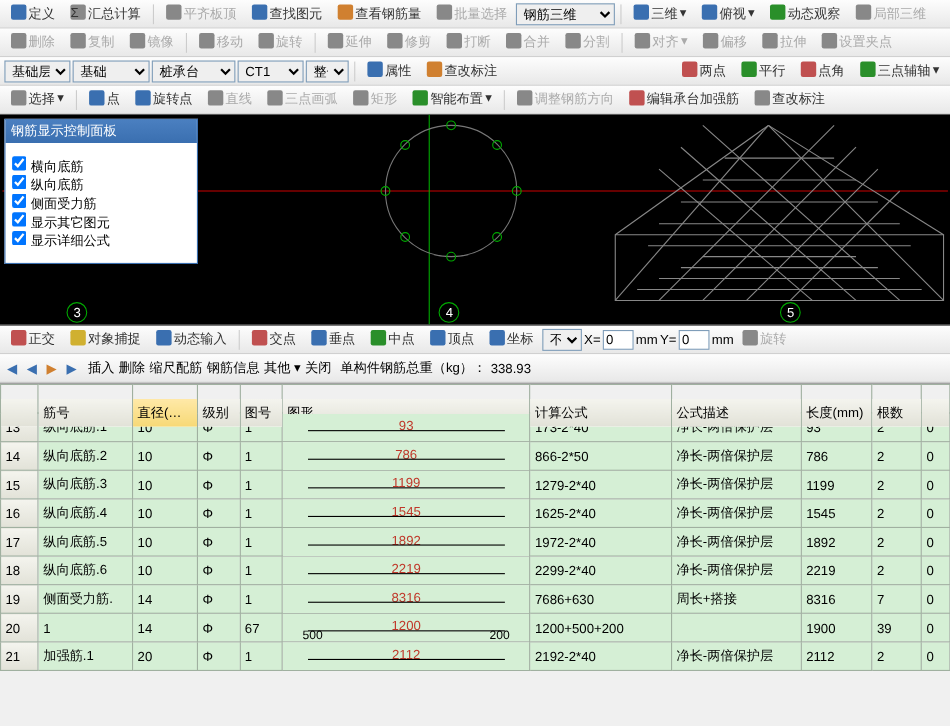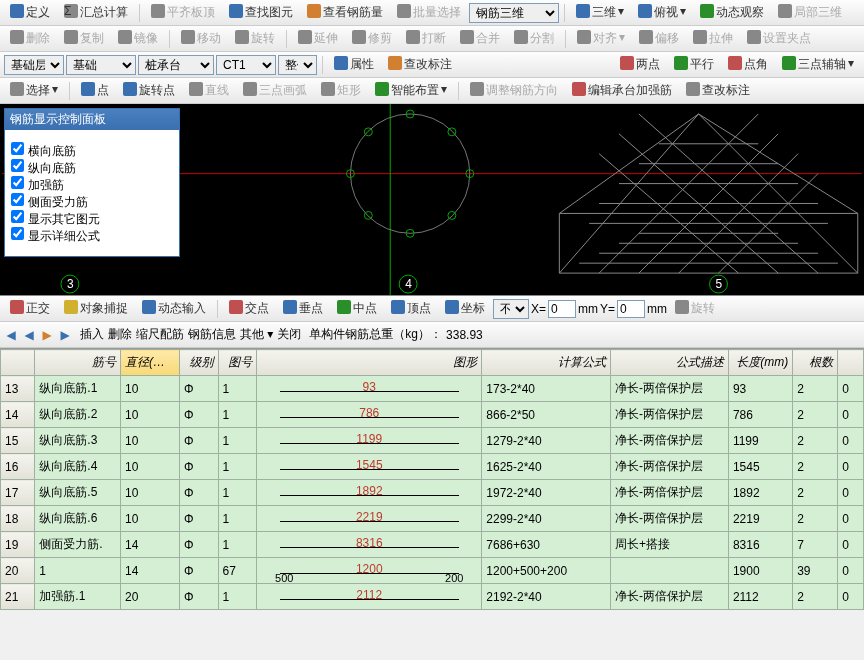--- a/index.html
+++ b/index.html
@@ -27,21 +27,21 @@
   .panel-body { padding: 12px 6px; }
   .panel-body label { display: block; font-size: 12px; line-height: 16px; }
   .panel-body input[type=checkbox] { margin-right: 4px; }
   
   .nav-row { display: flex; align-items: center; background: linear-gradient(#fdfdfd,#e8e8e8); border-bottom: 1px solid #ccc; padding: 2px 4px; height: 26px; gap: 4px; }
   .nav-row .arrow { width: 14px; height: 14px; display: inline-flex; align-items:center; justify-content:center; cursor:pointer; color:#3a6fb0; }
   
   .grid-wrap { height: calc(660px - 26px*5 - 192px - 26px); overflow: auto; border-top: 1px solid #999; }
   table.grid { border-collapse: collapse; width: 100%; table-layout: fixed; }
   table.grid th, table.grid td { border: 1px solid #a0b0a0; padding: 3px 4px; font-size: 12px; height: 26px; background: #d5efd5; overflow: hidden; white-space: nowrap; text-overflow: ellipsis; }
-  table.grid th { background: linear-gradient(#f4f4ee,#e2e2d8); font-weight: normal; text-align: right; position: sticky; top: 0; font-style: italic; }
+  table.grid th { background: linear-gradient(#f4f4ee,#e2e2d8); font-weight: normal; text-align: left; position: sticky; top: 13px; }
   table.grid th.highlight { background: linear-gradient(#ffe9a8,#f7d977); margin-top: 32px; }
   table.grid td.rownum { background: linear-gradient(#f4f4ee,#e2e2d8); }
   table.grid td.shape { position: relative; text-align: center; }
   table.grid td.shape .line { position:absolute; left:10%; right:10%; top:60%; border-top:1px solid #000; }
   table.grid td.shape .val { color: #c0392b; position: relative; top:-2px; }
 </style>
 </head>
 <body>
 
 <div class="toolbar">
@@ -256,21 +256,20 @@
       <line x1="820" y1="170" x2="640" y2="10"></line>
       <line x1="780" y1="170" x2="620" y2="30"></line>
       <line x1="740" y1="170" x2="600" y2="50"></line>
     </g>
   </svg>
   <div class="panel">
     <div class="panel-title">钢筋显示控制面板</div>
     <div class="panel-body" id="panel-body">
         <label><input type="checkbox" checked="" style="">横向底筋</label>
         <label><input type="checkbox" checked="" style="">纵向底筋</label>
-        <label><input type="checkbox" checked="" style="">加强筋</label>
         <label><input type="checkbox" checked="" style="">侧面受力筋</label>
         <label><input type="checkbox" checked="" style="">显示其它图元</label>
         <label><input type="checkbox" checked="" style="">显示详细公式</label>
       </div>
   </div>
 </div>
 
 <div class="toolbar">
   <span class="btn">
       <span class="ico red"></span>

